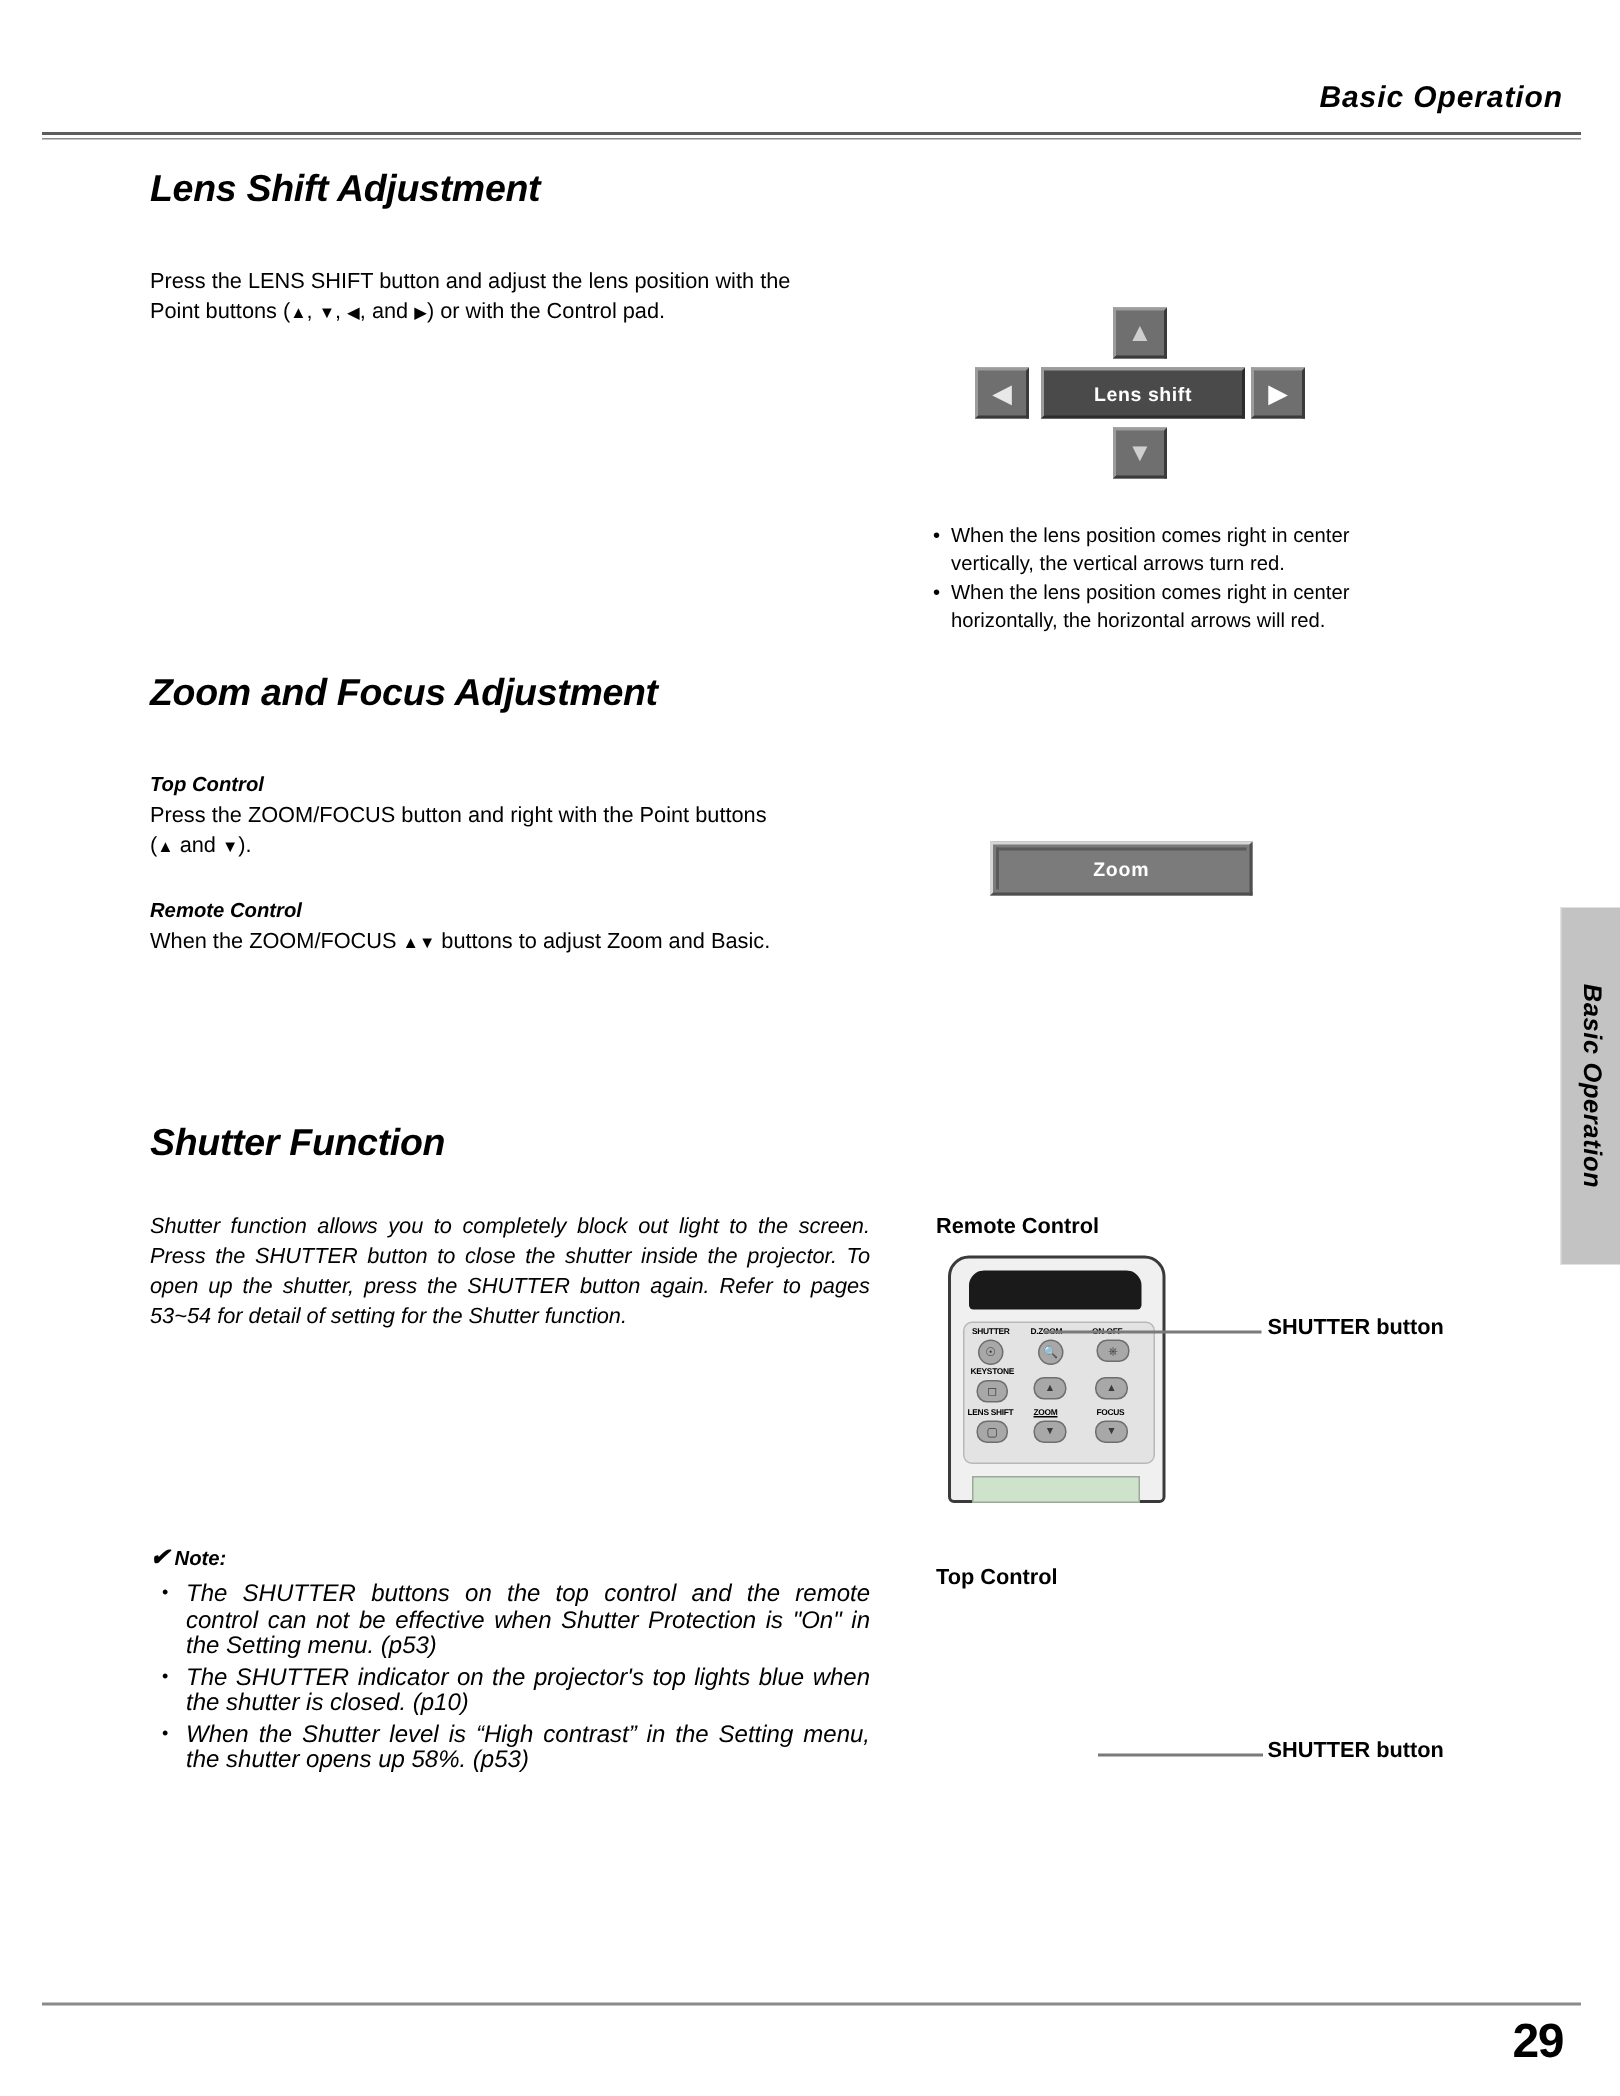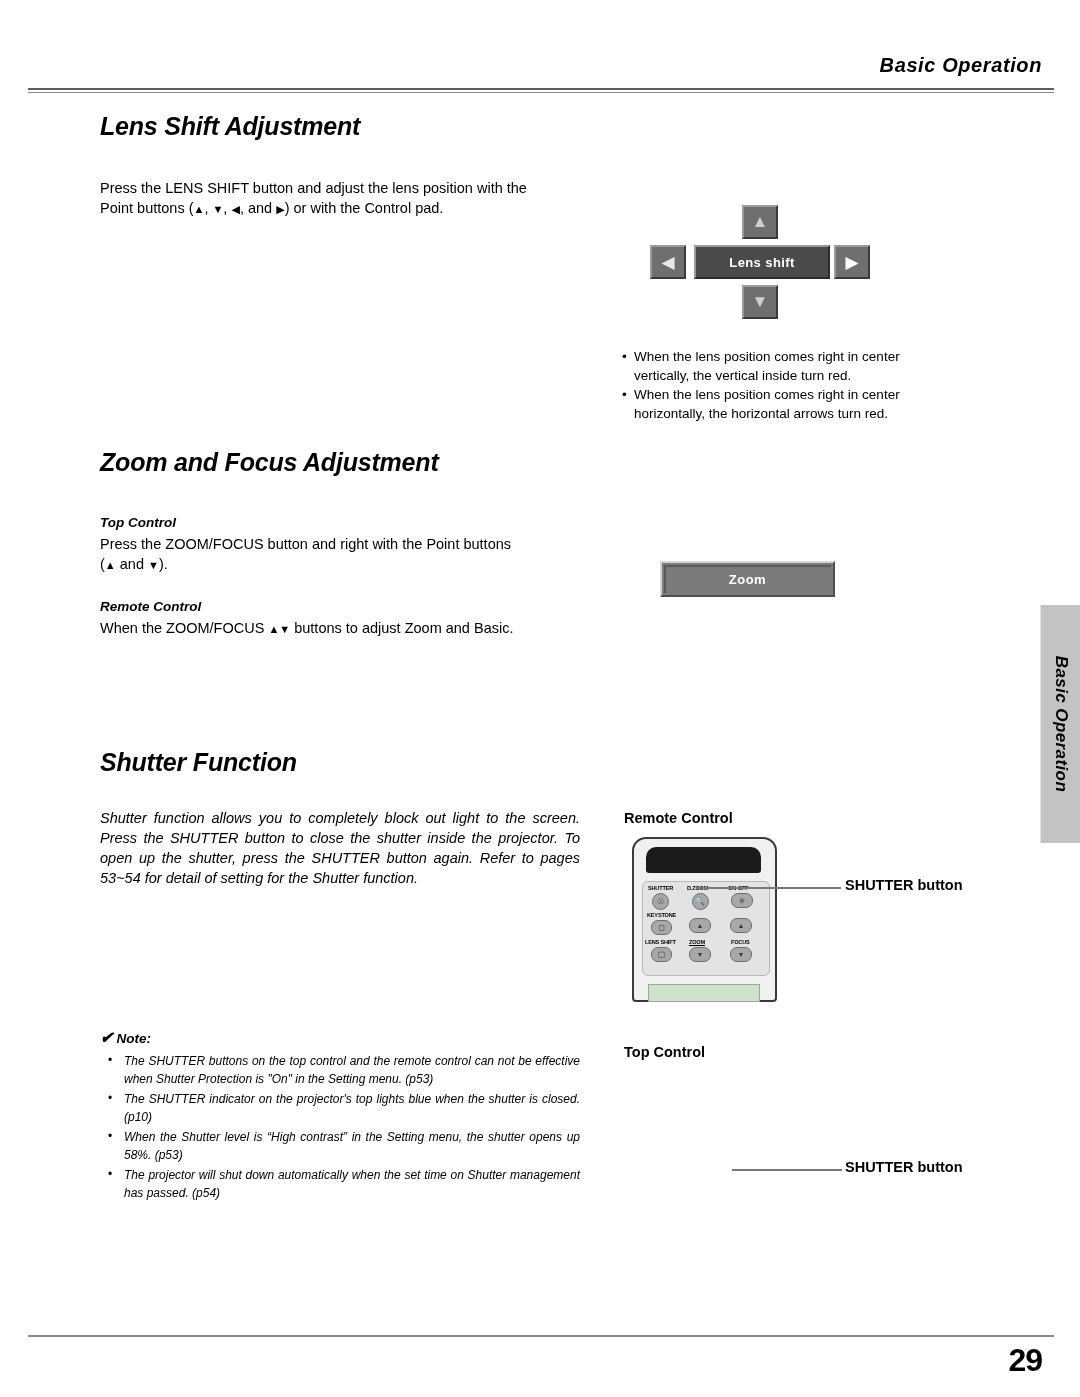--- a/index.html
+++ b/index.html
@@ -105,21 +105,21 @@
   }
   #zoom-osd span { color:#fff; font-size:13px; font-weight:bold; letter-spacing:0.5px; position:relative; }
 
   
   #note-block { position:absolute; left:100px; top:1028px; width:480px; }
   #note-head { font-size:13.5px; font-weight:bold; font-style:italic; }
   #note-head .check { font-size:16px; font-weight:bold; margin-right:3px; }
   ul.note-list { list-style:none; margin:6px 0 0 0; padding:0; }
   ul.note-list li {
     position:relative; padding-left:24px;
-    font-size:12px; font-style:italic; line-height:17.5px;
+    font-size:16px; font-style:italic; line-height:17.5px;
     text-align:justify; margin-bottom:3px;
   }
   ul.note-list li::before {
     content:"\2022"; position:absolute; left:8px; top:-1px; font-size:12px; font-style:normal;
   }
 
   
   #remote-figure { position:absolute; left:620px; top:810px; width:400px; height:210px; }
   .fig-label { font-size:14.5px; font-weight:bold; }
   #remote-body {
@@ -241,45 +241,44 @@
     <span class="tri" style="font-size:17px;color:#cfcfcf;">▼</span>
   </div>
 </div>
 
 <div id="lens-notes">
   <div class="note-line spread">
     <span class="dot">•</span>
     <span>When the lens position comes right in center</span>
   </div>
   <div class="note-line" style="padding-left:12px;">
-    <span>vertically, the vertical inside turn red.</span>
+    <span>vertically, the vertical arrows turn red.</span>
   </div>
   <div class="note-line spread">
     <span class="dot">•</span>
     <span>When the lens position comes right in center</span>
   </div>
   <div class="note-line" style="padding-left:12px;">
-    <span>horizontally, the horizontal arrows turn red.</span>
+    <span>horizontally, the horizontal arrows will red.</span>
   </div>
 </div>
 
 <div id="zoom-osd">
   <div id="zoom-osd-inner"></div>
   <span>Zoom</span>
 </div>
 
 <div id="note-block">
   <div id="note-head">
     <span class="check">✔</span><span>Note:</span>
   </div>
   <ul class="note-list">
     <li>The SHUTTER buttons on the top control and the remote control can not be effective when Shutter Protection is "On" in the Setting menu. (p53)</li>
     <li>The SHUTTER indicator on the projector's top lights blue when the shutter is closed. (p10)</li>
     <li>When the Shutter level is “High contrast” in the Setting menu, the shutter opens up 58%. (p53)</li>
-    <li>The projector will shut down automatically when the set time on Shutter management has passed. (p54)</li>
   </ul>
 </div>
 
 <div id="remote-figure">
   <div class="fig-label" style="position:absolute;left:4px;top:0;">Remote Control</div>
 
   <div id="remote-body">
     <div id="remote-top-black"></div>
     <div id="remote-keypad">
 

